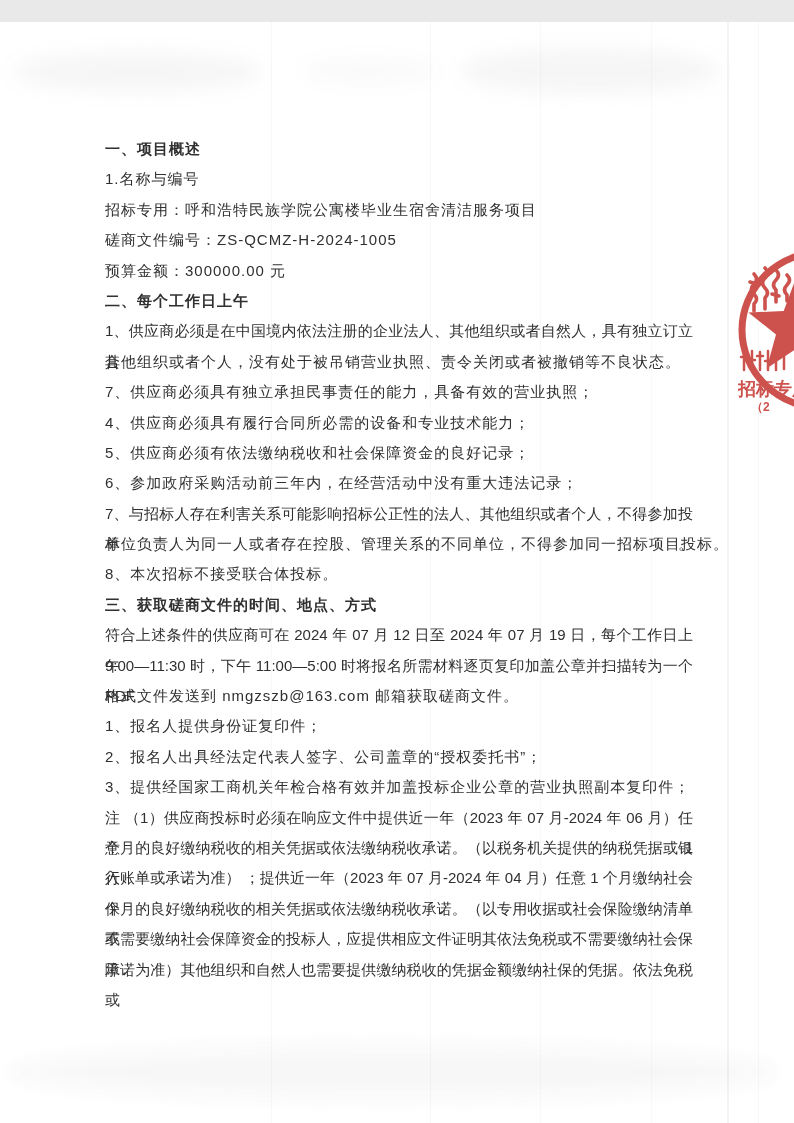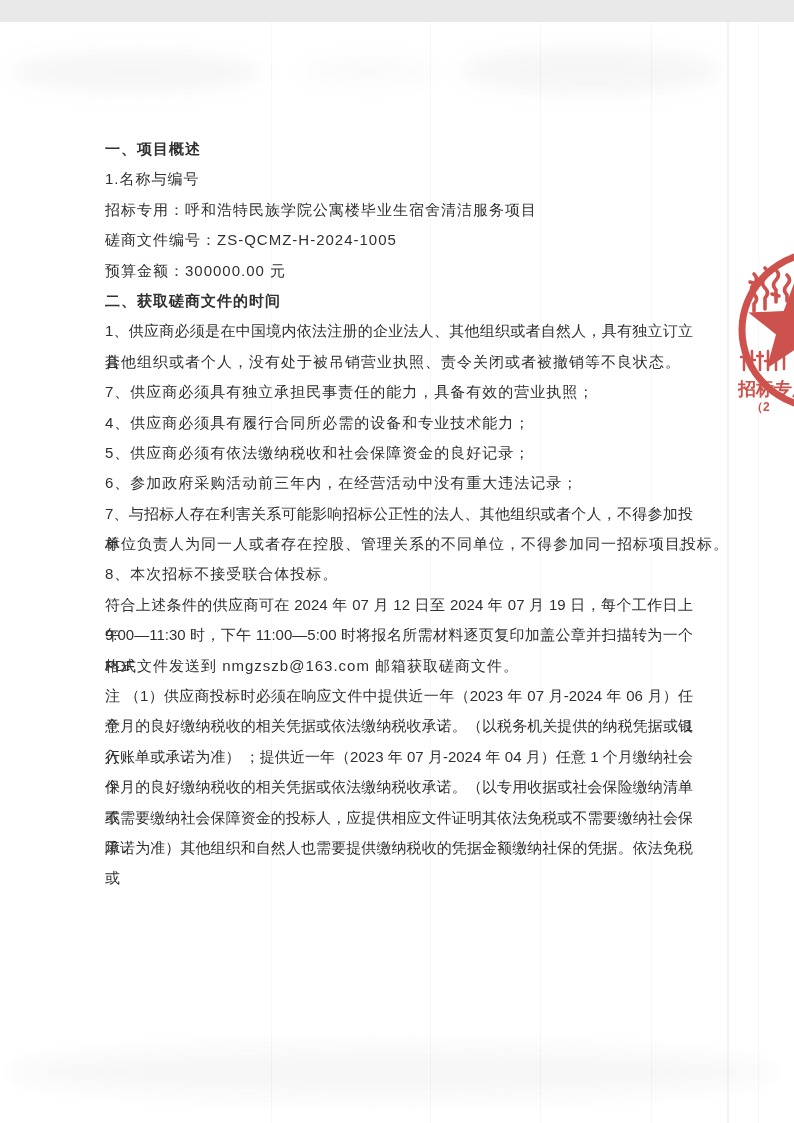--- a/index.html
+++ b/index.html
@@ -50,33 +50,37 @@
   <div class="streak" style="left:651px;"></div>
   <div class="streak dark" style="left:727px;"></div>
   <div class="streak" style="left:758px;"></div>
 
   <div class="doc">
     <div class="line h">一、项目概述</div>
     <div class="line">1.名称与编号</div>
     <div class="line">招标专用：呼和浩特民族学院公寓楼毕业生宿舍清洁服务项目</div>
     <div class="line">磋商文件编号：ZS-QCMZ-H-2024-1005</div>
     <div class="line">预算金额：300000.00 元</div>
-    <div class="line h">二、获取磋商文件的时间</div>
+    <div class="line h">二、每个工作日上午</div>
     <div class="line j">1、供应商必须是在中国境内依法注册的企业法人、其他组织或者自然人，具有独立订立合</div>
     <div class="line">其他组织或者个人，没有处于被吊销营业执照、责令关闭或者被撤销等不良状态。</div>
     <div class="line">7、供应商必须具有独立承担民事责任的能力，具备有效的营业执照；</div>
     <div class="line">4、供应商必须具有履行合同所必需的设备和专业技术能力；</div>
     <div class="line">5、供应商必须有依法缴纳税收和社会保障资金的良好记录；</div>
     <div class="line">6、参加政府采购活动前三年内，在经营活动中没有重大违法记录；</div>
     <div class="line j">7、与招标人存在利害关系可能影响招标公正性的法人、其他组织或者个人，不得参加投标。</div>
     <div class="line">单位负责人为同一人或者存在控股、管理关系的不同单位，不得参加同一招标项目投标。</div>
     <div class="line">8、本次招标不接受联合体投标。</div>
+    <div class="line h">三、获取磋商文件的时间、地点、方式</div>
     <div class="line j">符合上述条件的供应商可在 2024 年 07 月 12 日至 2024 年 07 月 19 日，每个工作日上午</div>
     <div class="line j">9:00—11:30 时，下午 11:00—5:00 时将报名所需材料逐页复印加盖公章并扫描转为一个 PDF</div>
     <div class="line">格式文件发送到 nmgzszb@163.com 邮箱获取磋商文件。</div>
+    <div class="line">1、报名人提供身份证复印件；</div>
+    <div class="line">2、报名人出具经法定代表人签字、公司盖章的“授权委托书”；</div>
+    <div class="line">3、提供经国家工商机关年检合格有效并加盖投标企业公章的营业执照副本复印件；</div>
     <div class="line j">注 （1）供应商投标时必须在响应文件中提供近一年（2023 年 07 月-2024 年 06 月）任意 1</div>
     <div class="line j">个月的良好缴纳税收的相关凭据或依法缴纳税收承诺。（以税务机关提供的纳税凭据或银行</div>
     <div class="line j">入账单或承诺为准） ；提供近一年（2023 年 07 月-2024 年 04 月）任意 1 个月缴纳社会保</div>
     <div class="line j">个月的良好缴纳税收的相关凭据或依法缴纳税收承诺。（以专用收据或社会保险缴纳清单或</div>
     <div class="line j">不需要缴纳社会保障资金的投标人，应提供相应文件证明其依法免税或不需要缴纳社会保障</div>
     <div class="line j">承诺为准）其他组织和自然人也需要提供缴纳税收的凭据金额缴纳社保的凭据。依法免税或</div>
   </div>
 
   <div class="stamp">
     <svg width="170" height="170" viewBox="0 0 170 170">

